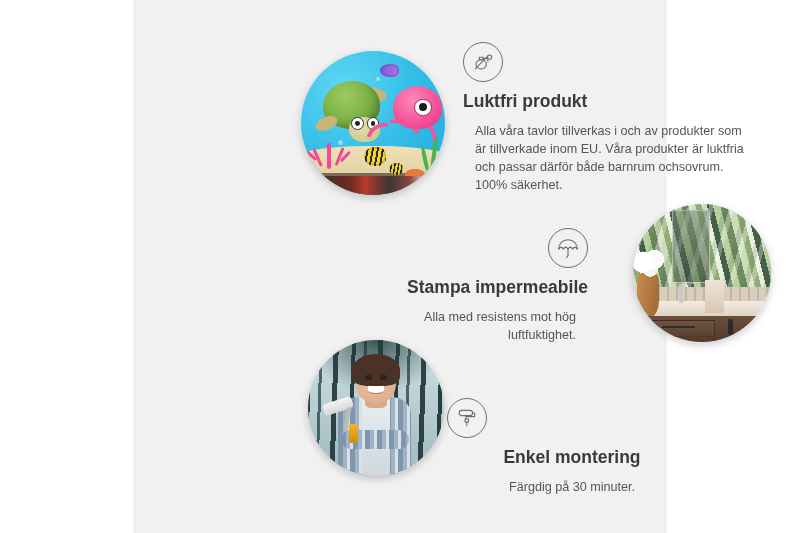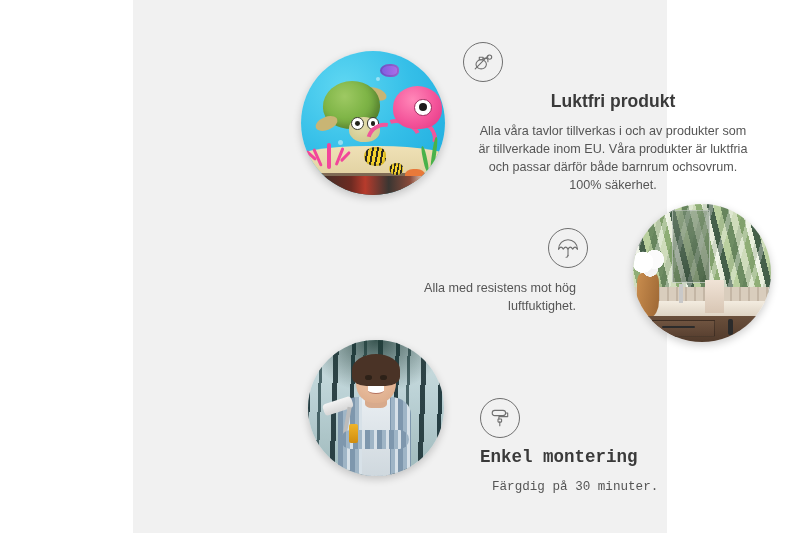--- a/index.html
+++ b/index.html
@@ -271,24 +271,24 @@
     box-sizing: border-box;
   }
   .f-title {
     font-size: 17.5px; font-weight: bold; color: #3a3a3a;
     margin: 9px 0 5px 0; line-height: 1.15;
   }
   .f-desc {
     font-size: 12.6px; color: #555555; line-height: 1.42; margin: 12px;
   }
 
-  #feature-odour { left: 330px; top: 42px; width: 300px; text-align: center; }
+  #feature-odour { left: 330px; top: 42px; width: 300px; text-align: left; }
   #feature-water { left: 210px; top: 228px; width: 245px; text-align: right; }
   #feature-water .icon-wrap { display: flex; justify-content: flex-end; }
-  #feature-mount { left: 347px; top: 398px; width: 250px; text-align: left; font-family: Liberation Mono, monospace; }
+  #feature-mount { left: 314px; top: 398px; width: 250px; text-align: center; }
 </style>
 </head>
 <body>
 
 <div id="stage">
 
   <div class="panel">
 
     <div class="photo" id="photo-sea">
       <div class="inner">
@@ -373,20 +373,21 @@
           <svg width="26" height="26" viewBox="0 0 26 26" aria-hidden="true">
             <g fill="none" stroke="#6f6f6f" stroke-width="1.1" stroke-linecap="round" stroke-linejoin="round">
               <path d="M3.6 14.1a9.4 9.4 0 0 1 18.8 0"></path>
               <path d="M3.6 14.1c1.6-2.6 3.1-2.6 4.7 0 1.6-2.6 3.1-2.6 4.7 0 1.6-2.6 3.1-2.6 4.7 0 1.6-2.6 3.1-2.6 4.7 0"></path>
               <path d="M13 14.1v6.3"></path>
               <path d="M13 20.4a1.9 1.9 0 0 1-1.9 1.9"></path>
             </g>
           </svg>
         </span>
       </span>
+      <div class="f-title">Stampa impermeabile</div>
       <p class="f-desc">Alla med resistens mot hög luftfuktighet.</p>
     </div>
 
     <div class="photo" id="photo-woman">
       <div class="inner">
         <div class="forest-bg"></div>
         <div class="w-body"></div>
         <div class="w-shirt-open"></div>
         <div class="w-roller-head"></div>
         <div class="w-roller-stick"></div>

